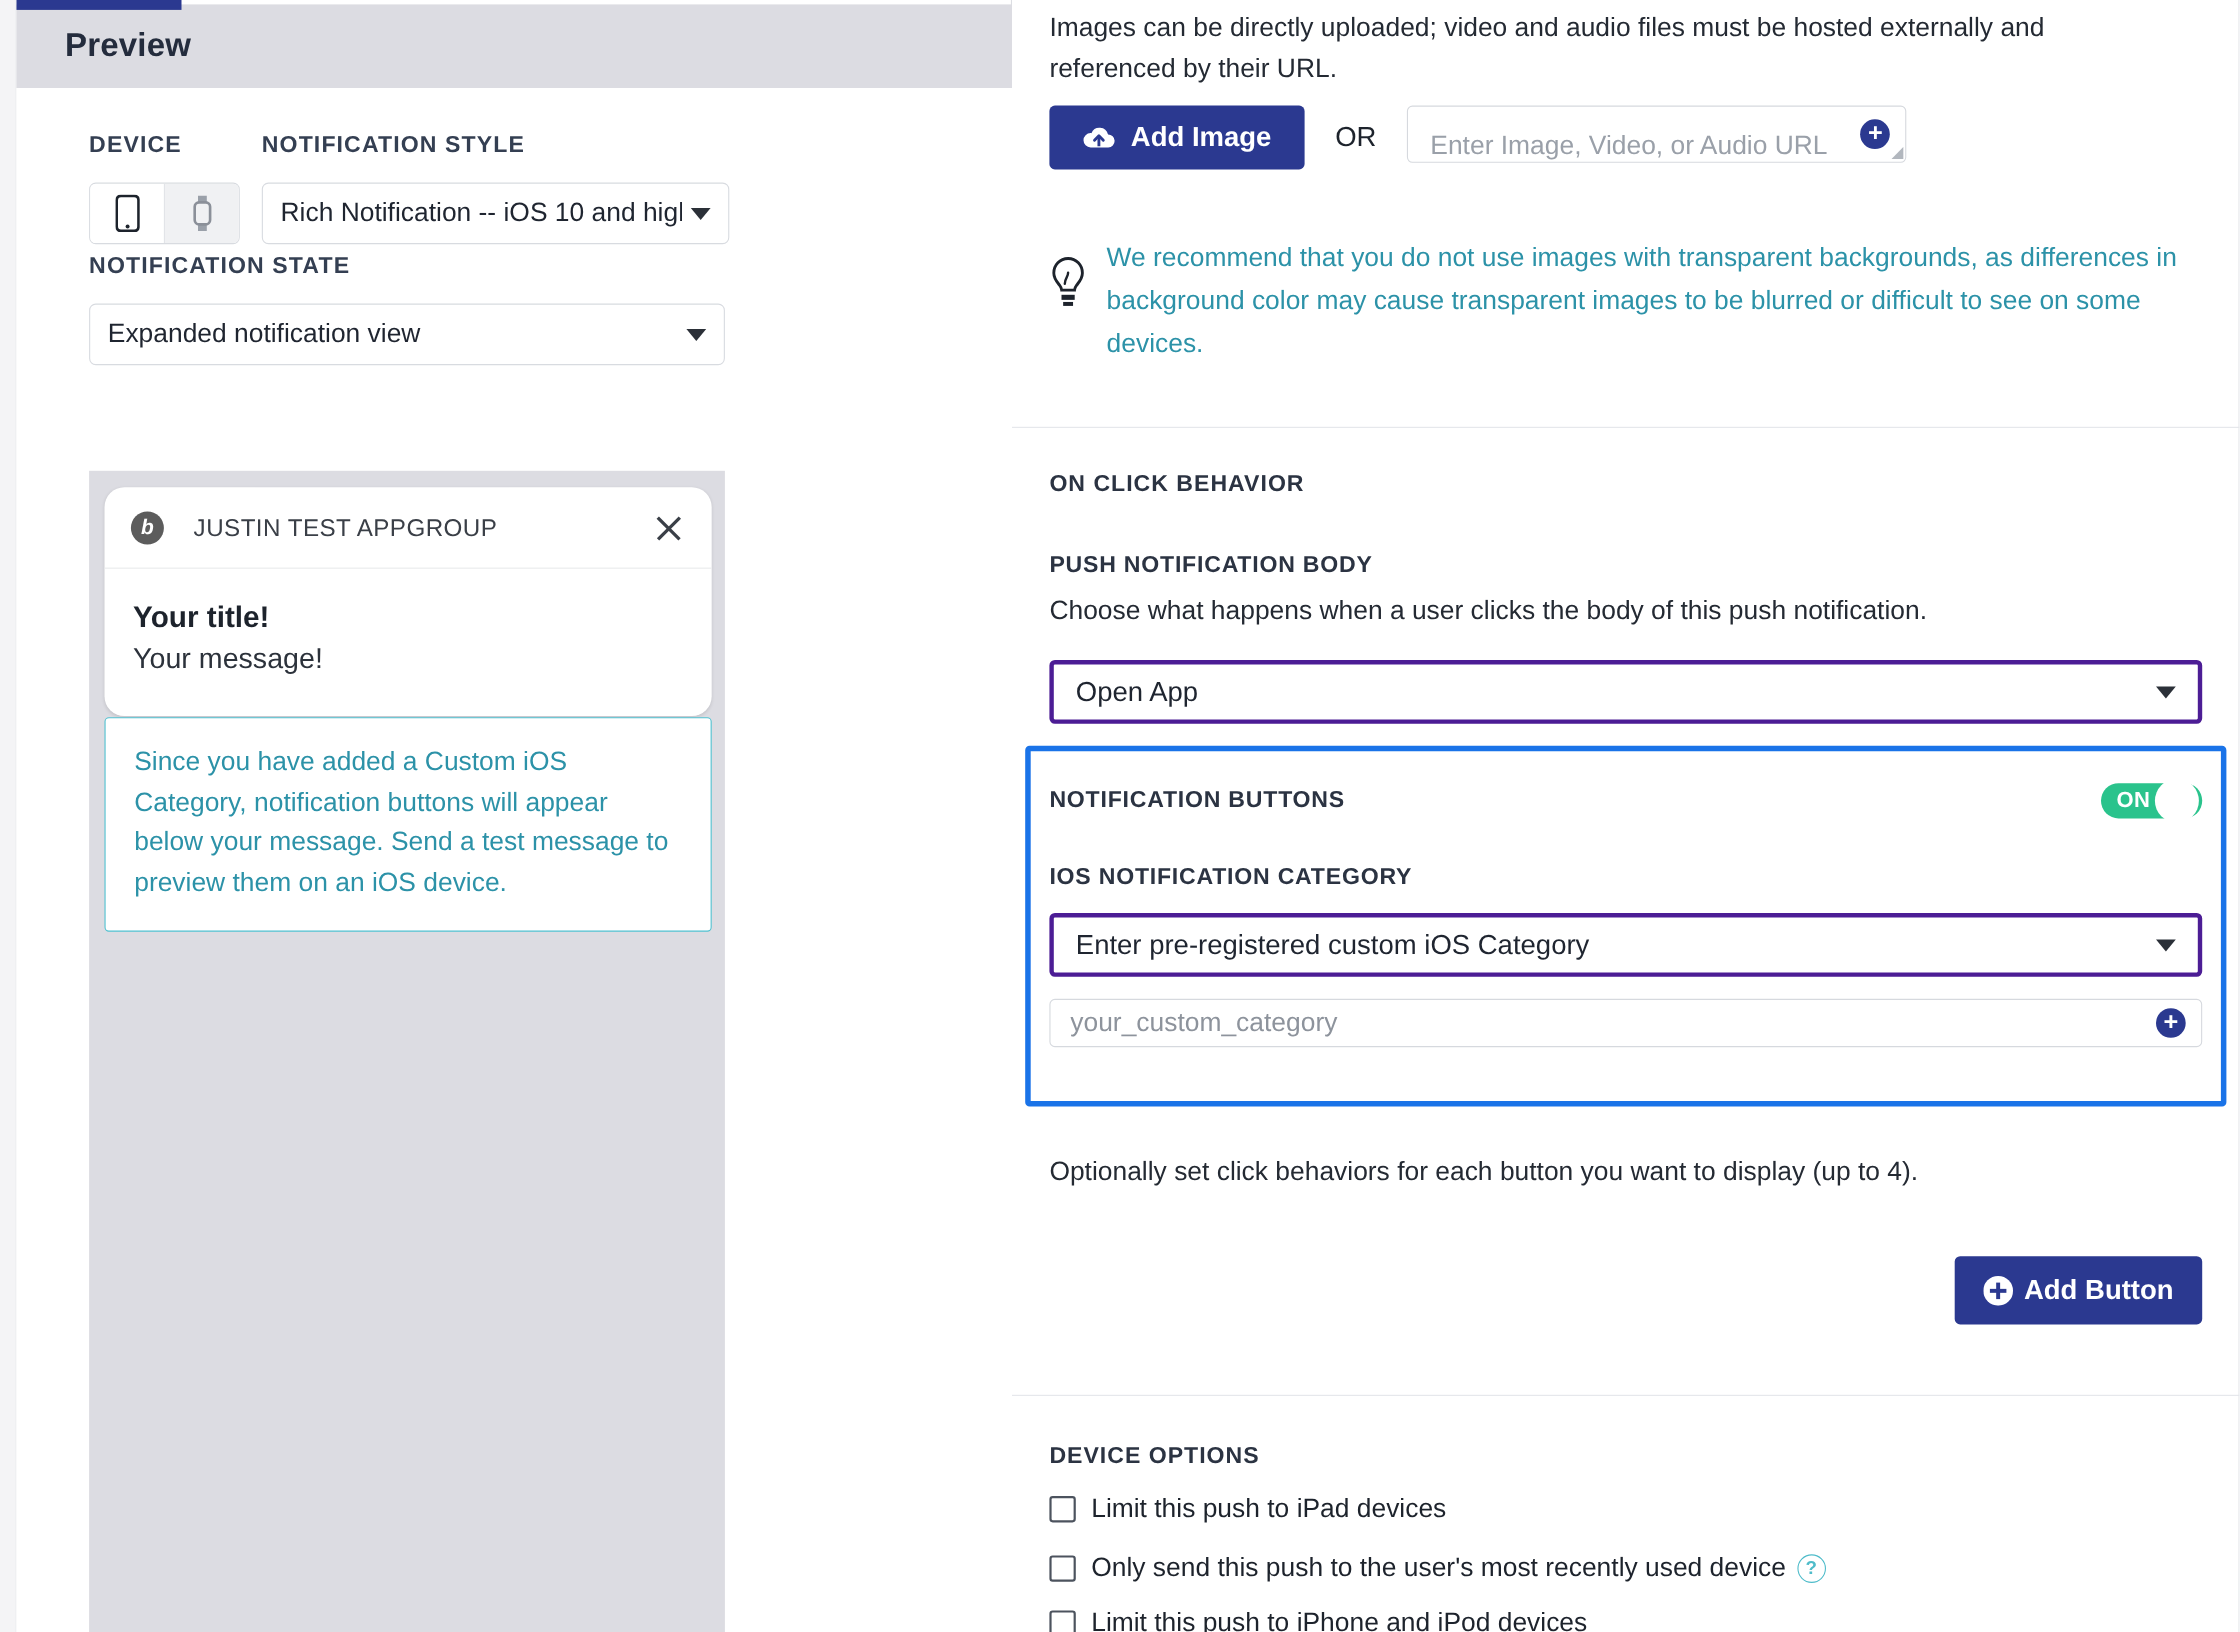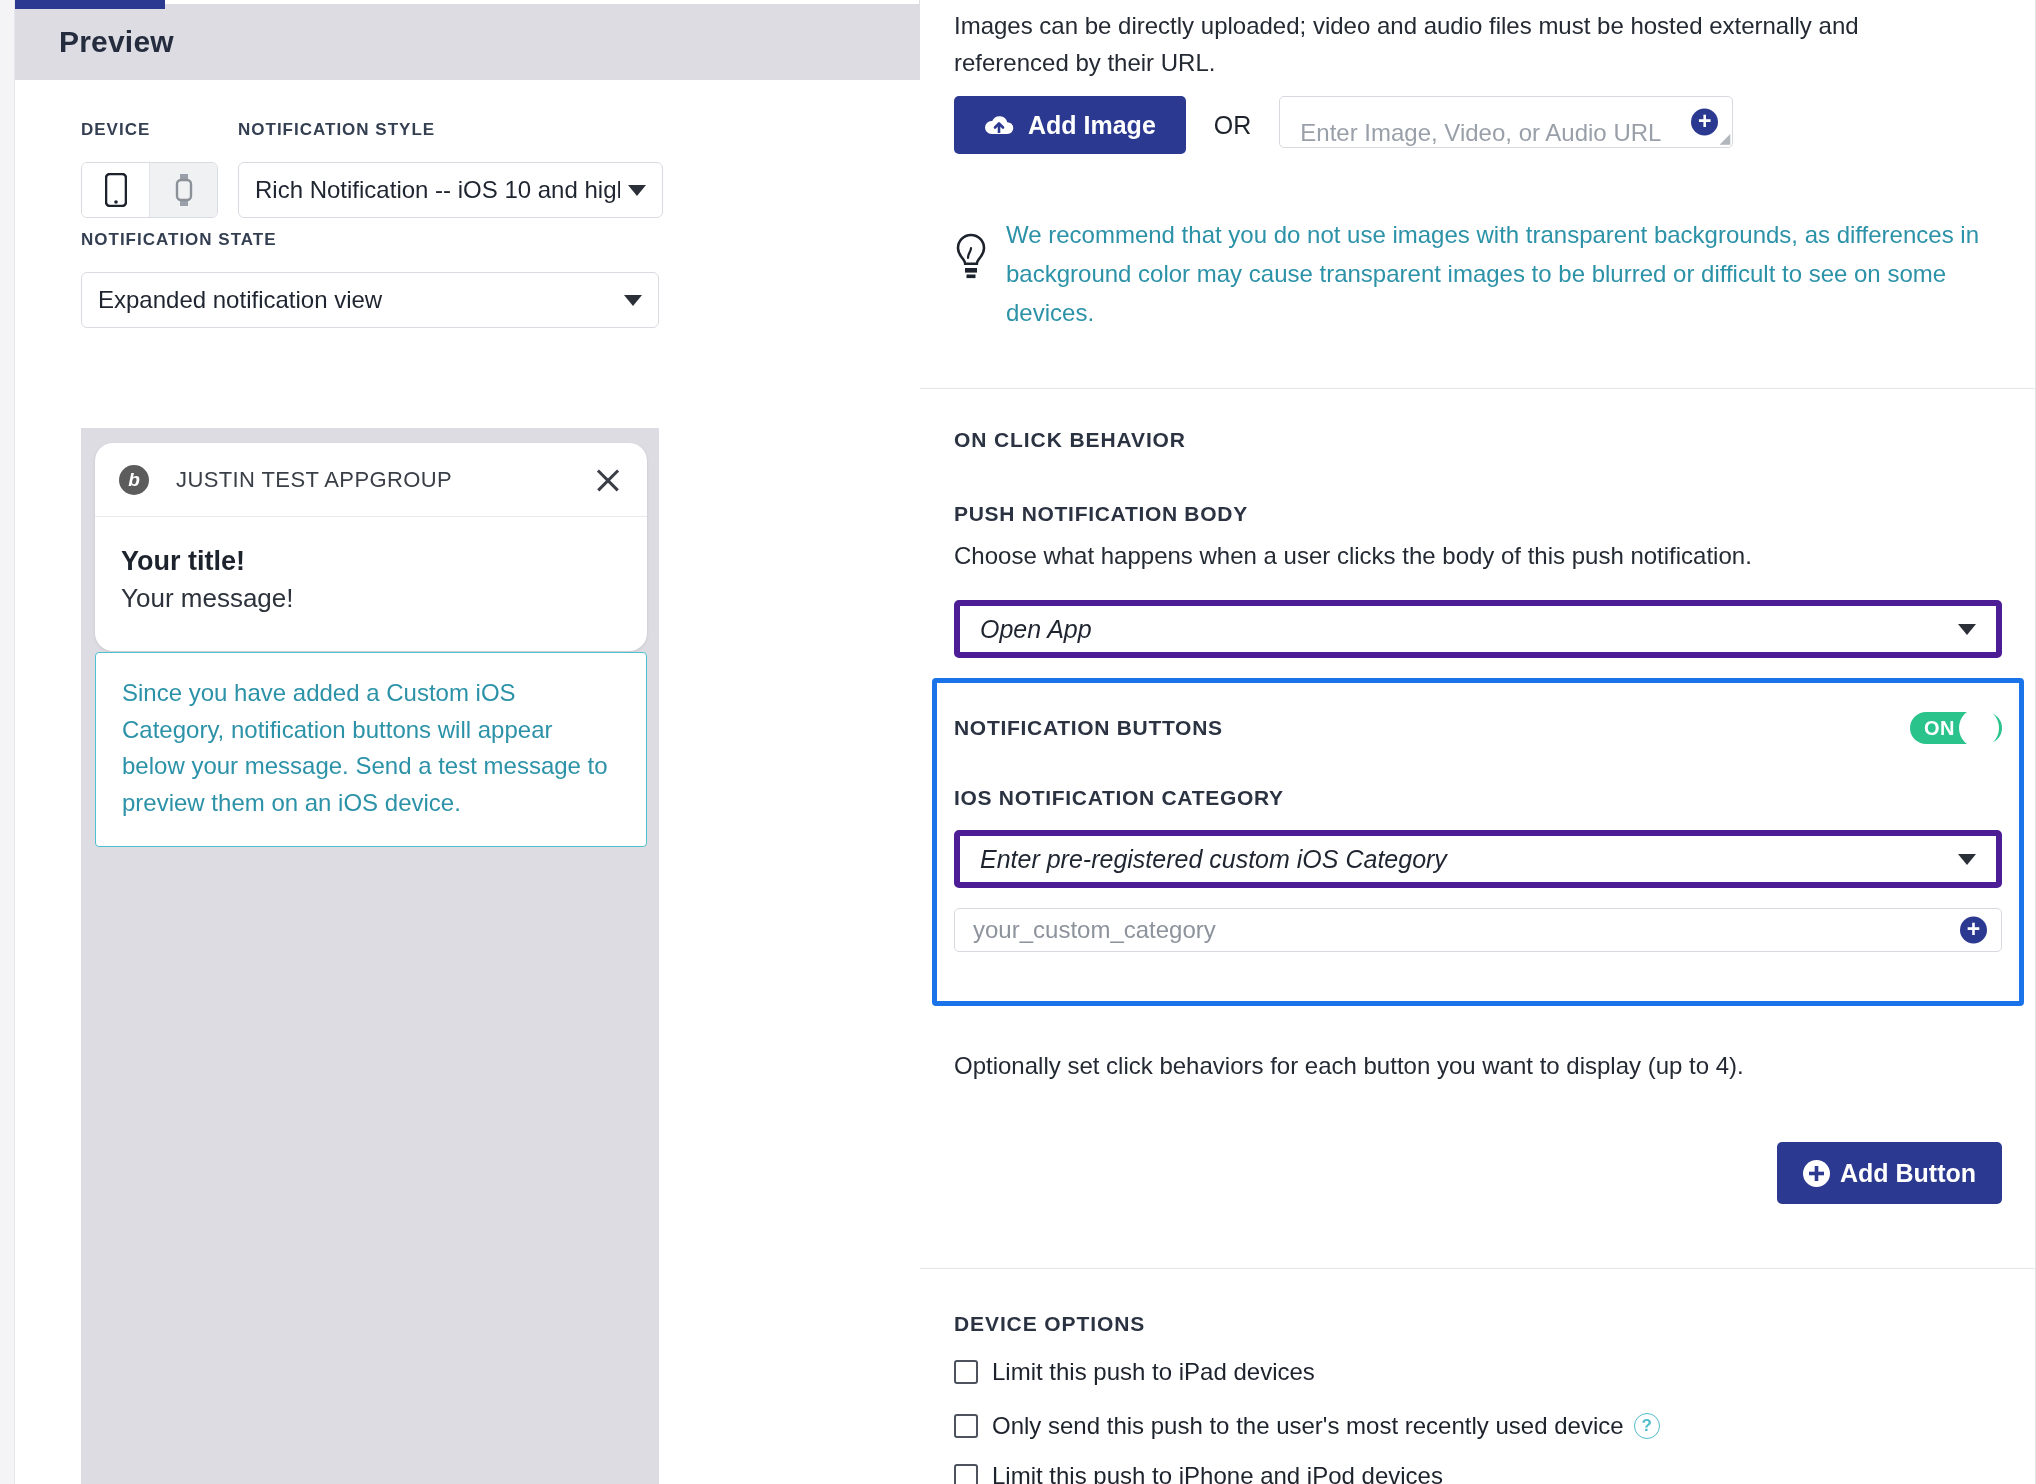--- a/index.html
+++ b/index.html
@@ -61,21 +61,21 @@
     position: absolute;
     left: 0;
     top: 80px;
     width: 906px;
     bottom: 0;
     background: #ffffff;
     padding: 0;
   }
 
   .field-label {
-    font-size: 17px;
+    font-size: 21px;
     font-weight: bold;
     color: #343f52;
     letter-spacing: 1.0px;
     text-transform: uppercase;
   }
 
   .row-device-style {
     position: absolute;
     left: 66px;
     top: 40px;
@@ -366,28 +366,27 @@
     text-transform: uppercase;
   }
   .body-text {
     font-size: 24px;
     color: #242a33;
     line-height: 1.5;
   }
 
   .wide-select {
     height: 58px;
-    border: 6px solid #4c1d95;
+    border: 4px solid #4c1d95;
     border-radius: 5px;
     background: #ffffff;
     display: flex;
     align-items: center;
     padding: 0 20px;
     cursor: pointer;
-    font-style: italic;
   }
   .wide-select .select-text { font-size: 25px; }
 
   .highlight-box {
     position: absolute;
     left: 12px;
     top: 678px;
     width: 1092px;
     height: 102px;
     border: 5px solid #1a73e8;

